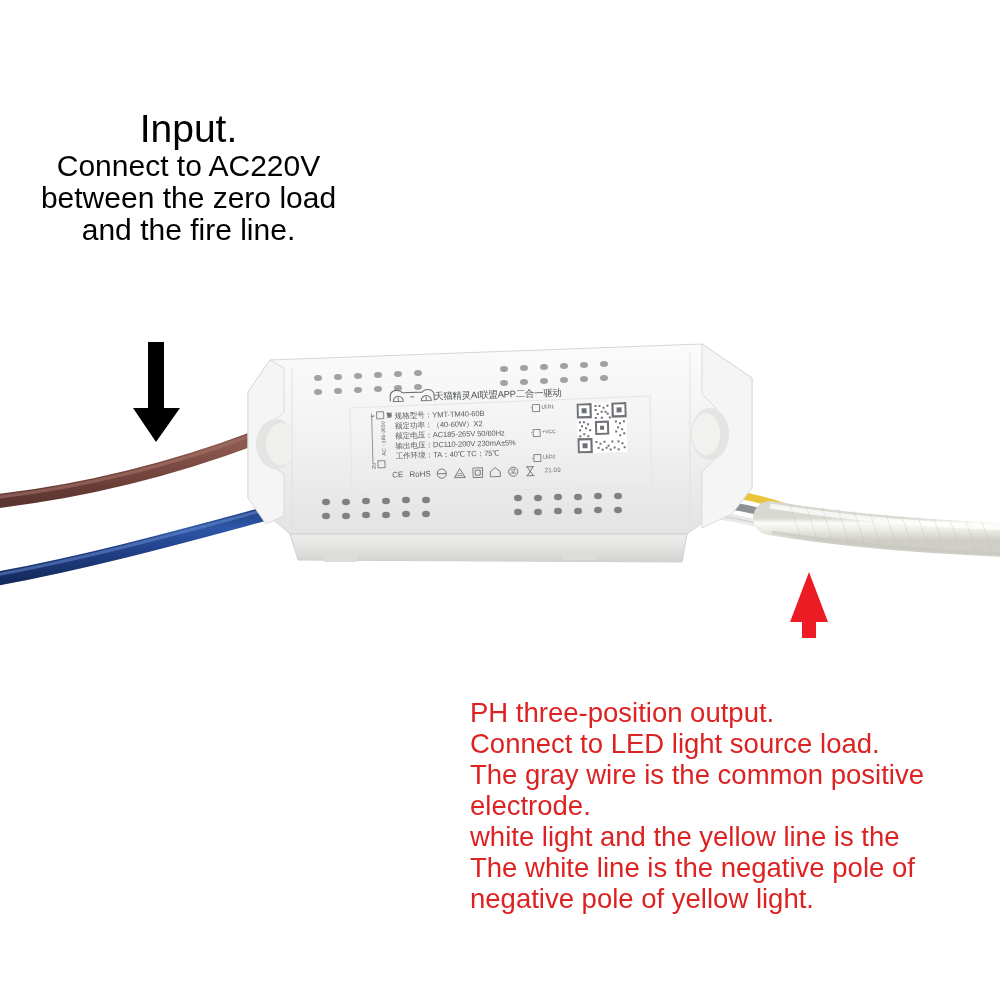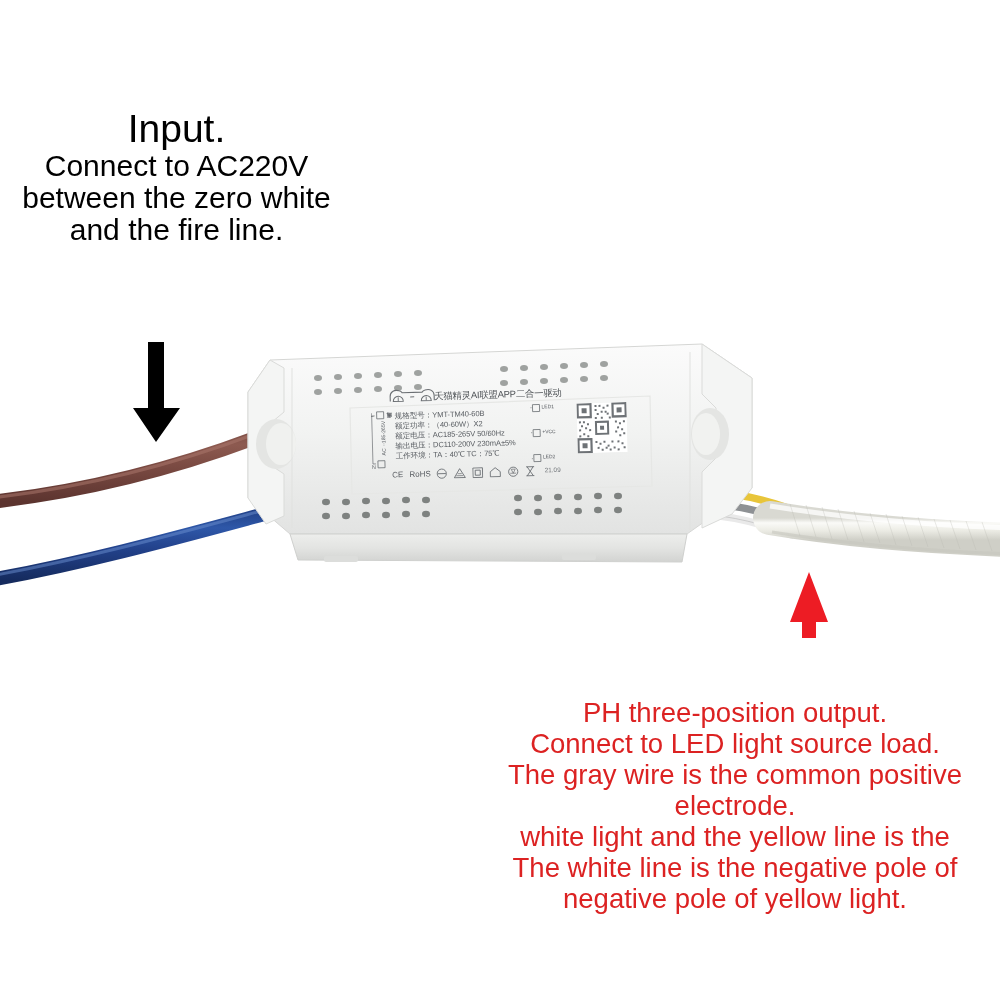--- a/index.html
+++ b/index.html
@@ -18,21 +18,21 @@
 
   .stage {
     position: absolute;
     inset: 0;
     background: #ffffff;
   }
 
   
   .anno-input {
     position: absolute;
-    left: 4px;
+    left: 16px;
     top: 108px;
     width: 345px;
     text-align: center;
     color: #000000;
     line-height: 1.06;
   }
   .anno-input .headline {
     font-size: 39px;
     letter-spacing: 0px;
     display: block;
@@ -42,21 +42,21 @@
     font-size: 30px;
     display: block;
     white-space: nowrap;
   }
 
   .anno-output {
     position: absolute;
     left: 470px;
     top: 697px;
     width: 530px;
-    text-align: center;
+    text-align: left;
     color: #DC2222;
     line-height: 1.13;
     font-size: 27.5px;
   }
   .anno-output .body-line {
     display: block;
     white-space: nowrap;
   }
 
   
@@ -461,21 +461,21 @@
     <path d="M 20,0 L 36,0 L 36,66 L 52,66 L 28,100 L 5,66 L 20,66 Z" fill="#000000"></path>
   </svg>
 
   <svg class="arrow-red" width="42" height="66" viewBox="0 0 42 66">
     <path d="M 21,0 L 40,50 L 28,50 L 28,66 L 14,66 L 14,50 L 2,50 Z" fill="#ED1C24"></path>
   </svg>
 
   <div class="anno-input">
     <span class="headline">Input.</span>
     <span class="body-line">Connect to AC220V</span>
-    <span class="body-line">between the zero white</span>
+    <span class="body-line">between the zero load</span>
     <span class="body-line">and the fire line.</span>
   </div>
 
   <div class="anno-output">
     <span class="body-line">PH three-position output.</span>
     <span class="body-line">Connect to LED light source load.</span>
     <span class="body-line">The gray wire is the common positive</span>
     <span class="body-line">electrode.</span>
     <span class="body-line">white light and the yellow line is the</span>
     <span class="body-line">The white line is the negative pole of</span>

